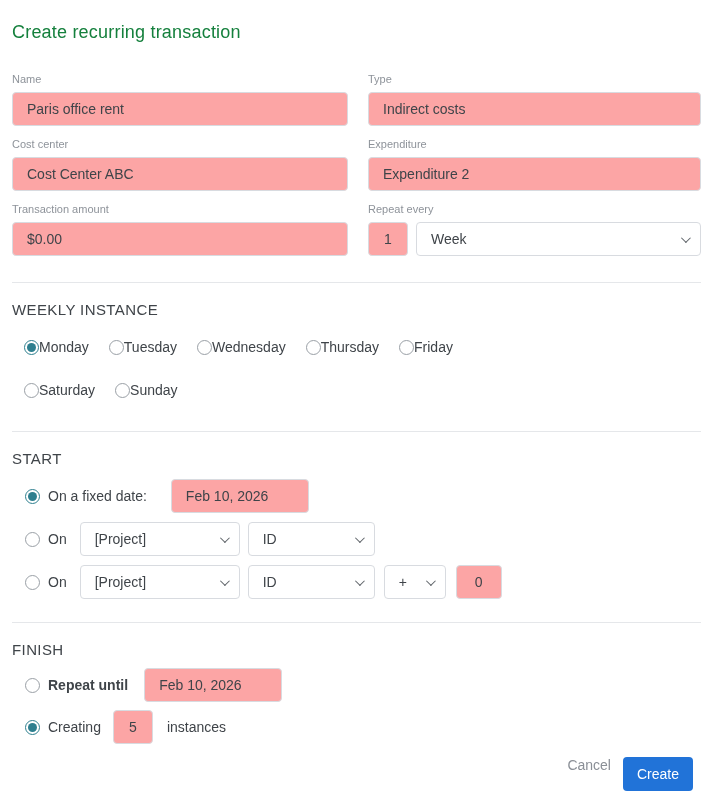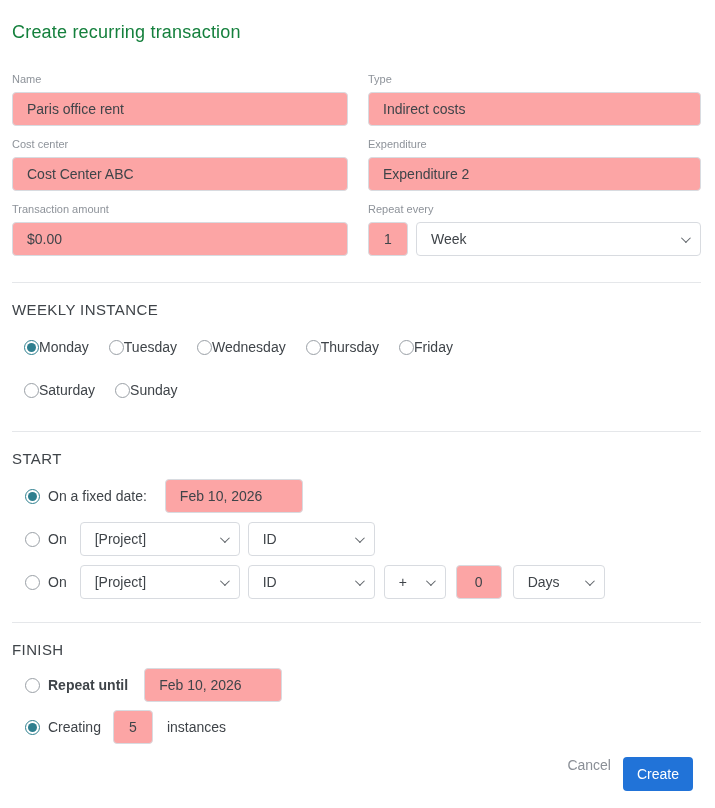--- a/index.html
+++ b/index.html
@@ -57,21 +57,21 @@
 
   .days-row { display:flex; align-items:center; gap:20px; margin-left:12px; }
   .days-row.first { margin-top:21px; }
   .days-row.second { margin-top:27px; }
   .day-item { display:flex; align-items:center; gap:0; }
 
   .option-row { display:flex; align-items:center; margin-left:13px; }
   .option-row .radio { margin-right:8px; }
 
   .start-fixed-row { margin-top:12px; }
-  .start-fixed-row .radio-label { margin-right:18px; }
+  .start-fixed-row .radio-label { margin-right:24px; }
   .date-input { width:138px; }
 
   .on-row { margin-top:9px; }
   .on-row .on-label { margin-right:13px; }
   .sel-project { width:160px; }
   .sel-field { width:127px; margin-left:8px; }
   .sel-operator { width:62px; margin-left:9px; }
   .offset-input { width:46px; margin-left:10px; text-align:center; padding:0 4px; }
   .sel-unit { width:92px; margin-left:11px; }
 
@@ -207,24 +207,20 @@
       </div>
       <div class="select-box sel-field">
         <span>ID</span>
         <span class="chevron"></span>
       </div>
       <div class="select-box sel-operator">
         <span>+</span>
         <span class="chevron"></span>
       </div>
       <input class="text-input offset-input" type="text" value="0" style="">
-      <div class="select-box sel-unit">
-        <span>Days</span>
-        <span class="chevron"></span>
-      </div>
     </div>
   </div>
 
   <hr class="divider" style="margin-top:23px;">
 
   <div>
     <div class="section-heading">FINISH</div>
 
     <div class="option-row finish-until-row">
       <span class="radio"></span>

